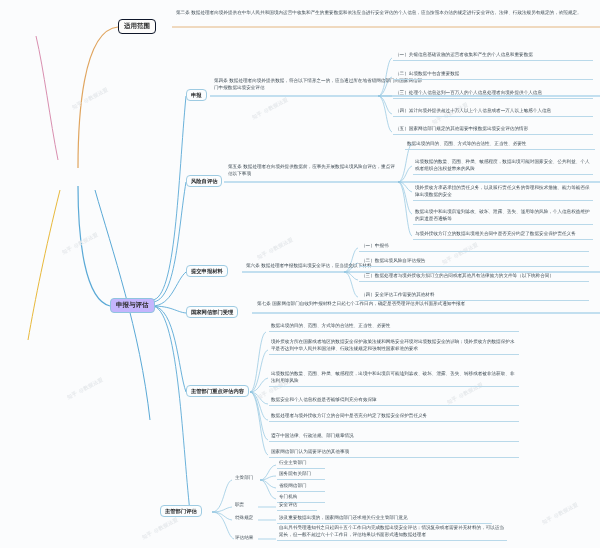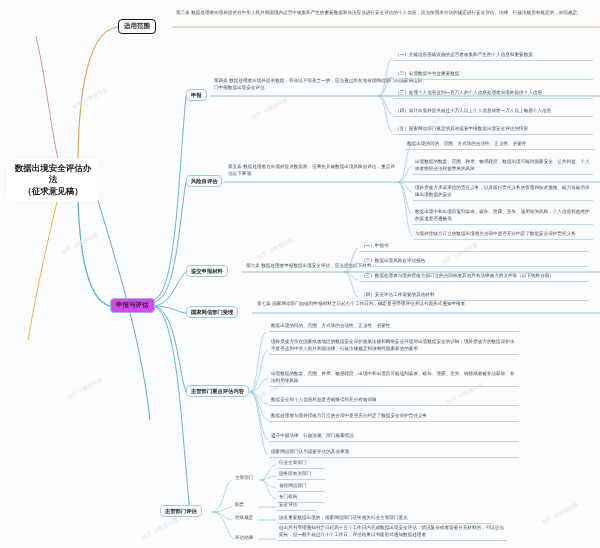--- a/index.html
+++ b/index.html
@@ -18,21 +18,21 @@
     background:#ffffff;border-radius:7px;
     padding:5px 8px;text-align:center;
     font-size:8.5px;font-weight:bold;color:#1a1a1a;line-height:1.35;
     box-shadow:0 0 3px rgba(0,0,0,0.05);
   }
   
   .l1{
     border:1px solid #0f172a;border-radius:4px;background:#fdfcfb;
     padding:2px 5px;font-size:6.5px;font-weight:bold;color:#2b2b2b;white-space:nowrap;
   }
-  .l1.blue{border-color:#8fc4df;background:#d946ef;text-align:right;}
+  .l1.blue{border-color:#8fc4df;background:#c4b5fd;text-align:right;}
   
   .l2{
     border:1px solid #9ecbe2;border-radius:4px;background:#fbfdfe;
     padding:1.5px 4px;font-size:5.3px;color:#27292b;white-space:nowrap;font-weight:bold;
   }
   
   .leaf{
     font-size:4.6px;color:#3a4750;line-height:1.5;
     border-bottom:0.6px solid #b9d9ea;
     padding:1px 2px 1.5px 2px;
@@ -120,24 +120,20 @@
   <div class="wm" style="left:430px;top:110px;">知乎 @数据法盟</div>
   <div class="wm" style="left:60px;top:240px;">知乎 @数据法盟</div>
   <div class="wm" style="left:255px;top:245px;">知乎 @数据法盟</div>
   <div class="wm" style="left:440px;top:250px;">知乎 @数据法盟</div>
   <div class="wm" style="left:65px;top:385px;">知乎 @数据法盟</div>
   <div class="wm" style="left:255px;top:385px;">知乎 @数据法盟</div>
   <div class="wm" style="left:445px;top:390px;">知乎 @数据法盟</div>
   <div class="wm" style="left:140px;top:525px;">知乎 @数据法盟</div>
   <div class="wm" style="left:540px;top:510px;">知乎 @数据法盟</div>
 
-  <div class="node root" style="left:6px;top:158px;width:94px;">
-    <div>数据出境安全评估办法</div>
-    <div>（征求意见稿）</div>
-  </div>
 
   <div class="node l1" style="left:118px;top:19px;">适用范围</div>
   <div class="node leaf nb" style="left:174px;top:9px;width:420px;">第二条 数据处理者向境外提供在中华人民共和国境内运营中收集和产生的重要数据和依法应当进行安全评估的个人信息，应当按照本办法的规定进行安全评估。法律、行政法规另有规定的，依照规定。</div>
 
   <div class="node l1 blue" style="left:110px;top:298px;">申报与评估</div>
 
   <div class="node l2" style="left:186px;top:89px;">申报</div>
   <div class="node leaf nb" style="left:212px;top:77px;width:215px;">第四条 数据处理者向境外提供数据，符合以下情形之一的，应当通过所在地省级网信部门向国家网信部门申报数据出境安全评估</div>
   <div class="node leaf" style="left:393px;top:51px;width:200px;">（一）关键信息基础设施的运营者收集和产生的个人信息和重要数据</div>
   <div class="node leaf" style="left:393px;top:70px;width:200px;">（二）出境数据中包含重要数据</div>

